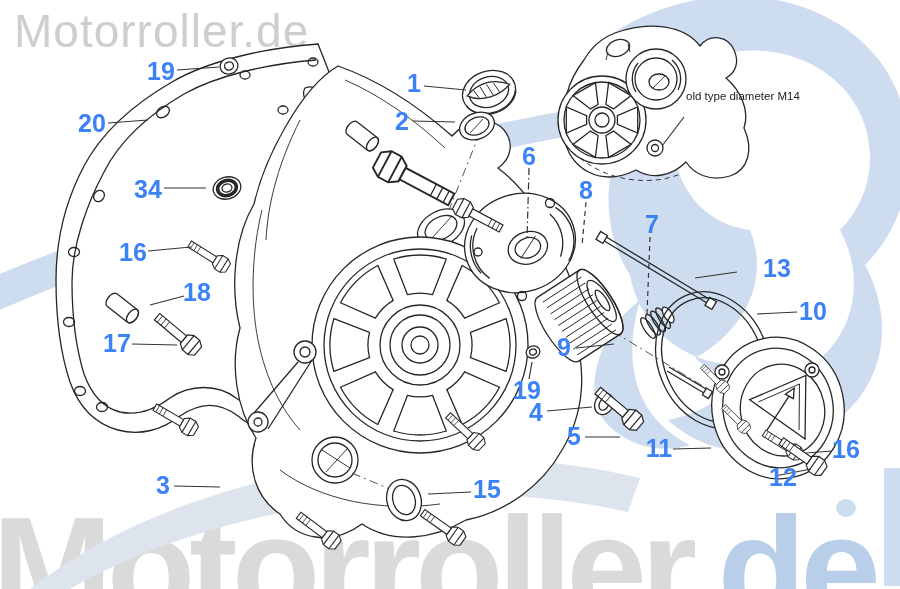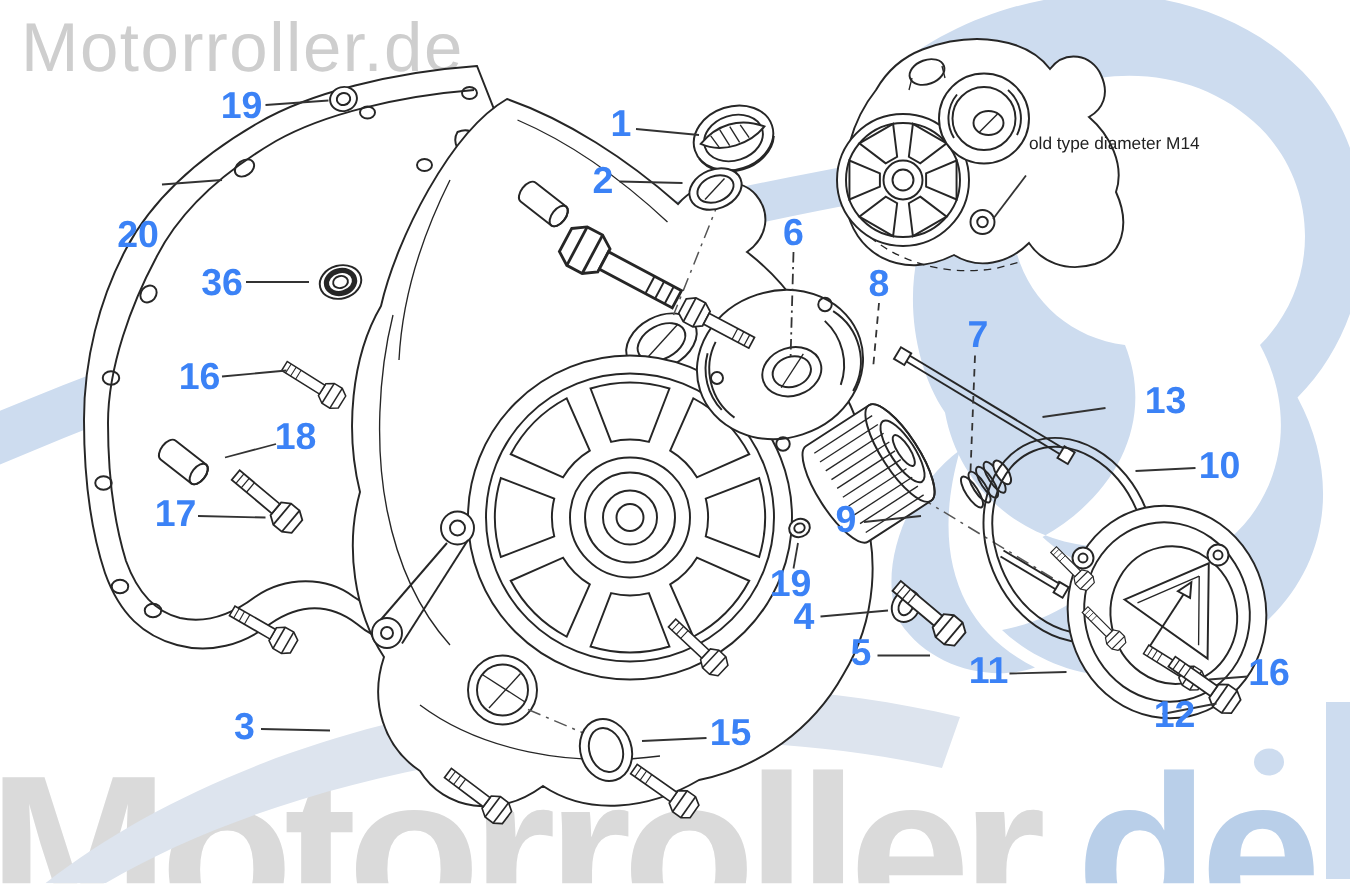--- a/index.html
+++ b/index.html
@@ -331,18 +331,18 @@
       <div class="callout" style="left: 659px; top: 448px;">11</div>
       <div class="callout" style="left: 783px; top: 477px;">12</div>
       <div class="callout" style="left: 753px; top: 268px; margin-left: 24px;">13</div>
       <div class="callout" style="left: 846px; top: 449px;">16</div>
       <div class="callout" style="left: 487px; top: 489px;">15</div>
       <div class="callout" style="left: 133px; top: 252px;">16</div>
       <div class="callout" style="left: 117px; top: 343px;">17</div>
       <div class="callout" style="left: 197px; top: 292px;">18</div>
       <div class="callout" style="left: 161px; top: 71px;">19</div>
       <div class="callout" style="left: 527px; top: 390px;">19</div>
-      <div class="callout" style="left: 92px; top: 123px; margin-top: 34px;">20</div>
-      <div class="callout" style="left: 148px; top: 189px;">36</div>
+      <div class="callout" style="left: 92px; top: 123px;">20</div>
+      <div class="callout" style="left: 148px; top: 189px;">34</div>
     </div>
 
   <div class="inset-note">old type diameter M14</div>
 </div>
 
 </body></html>

